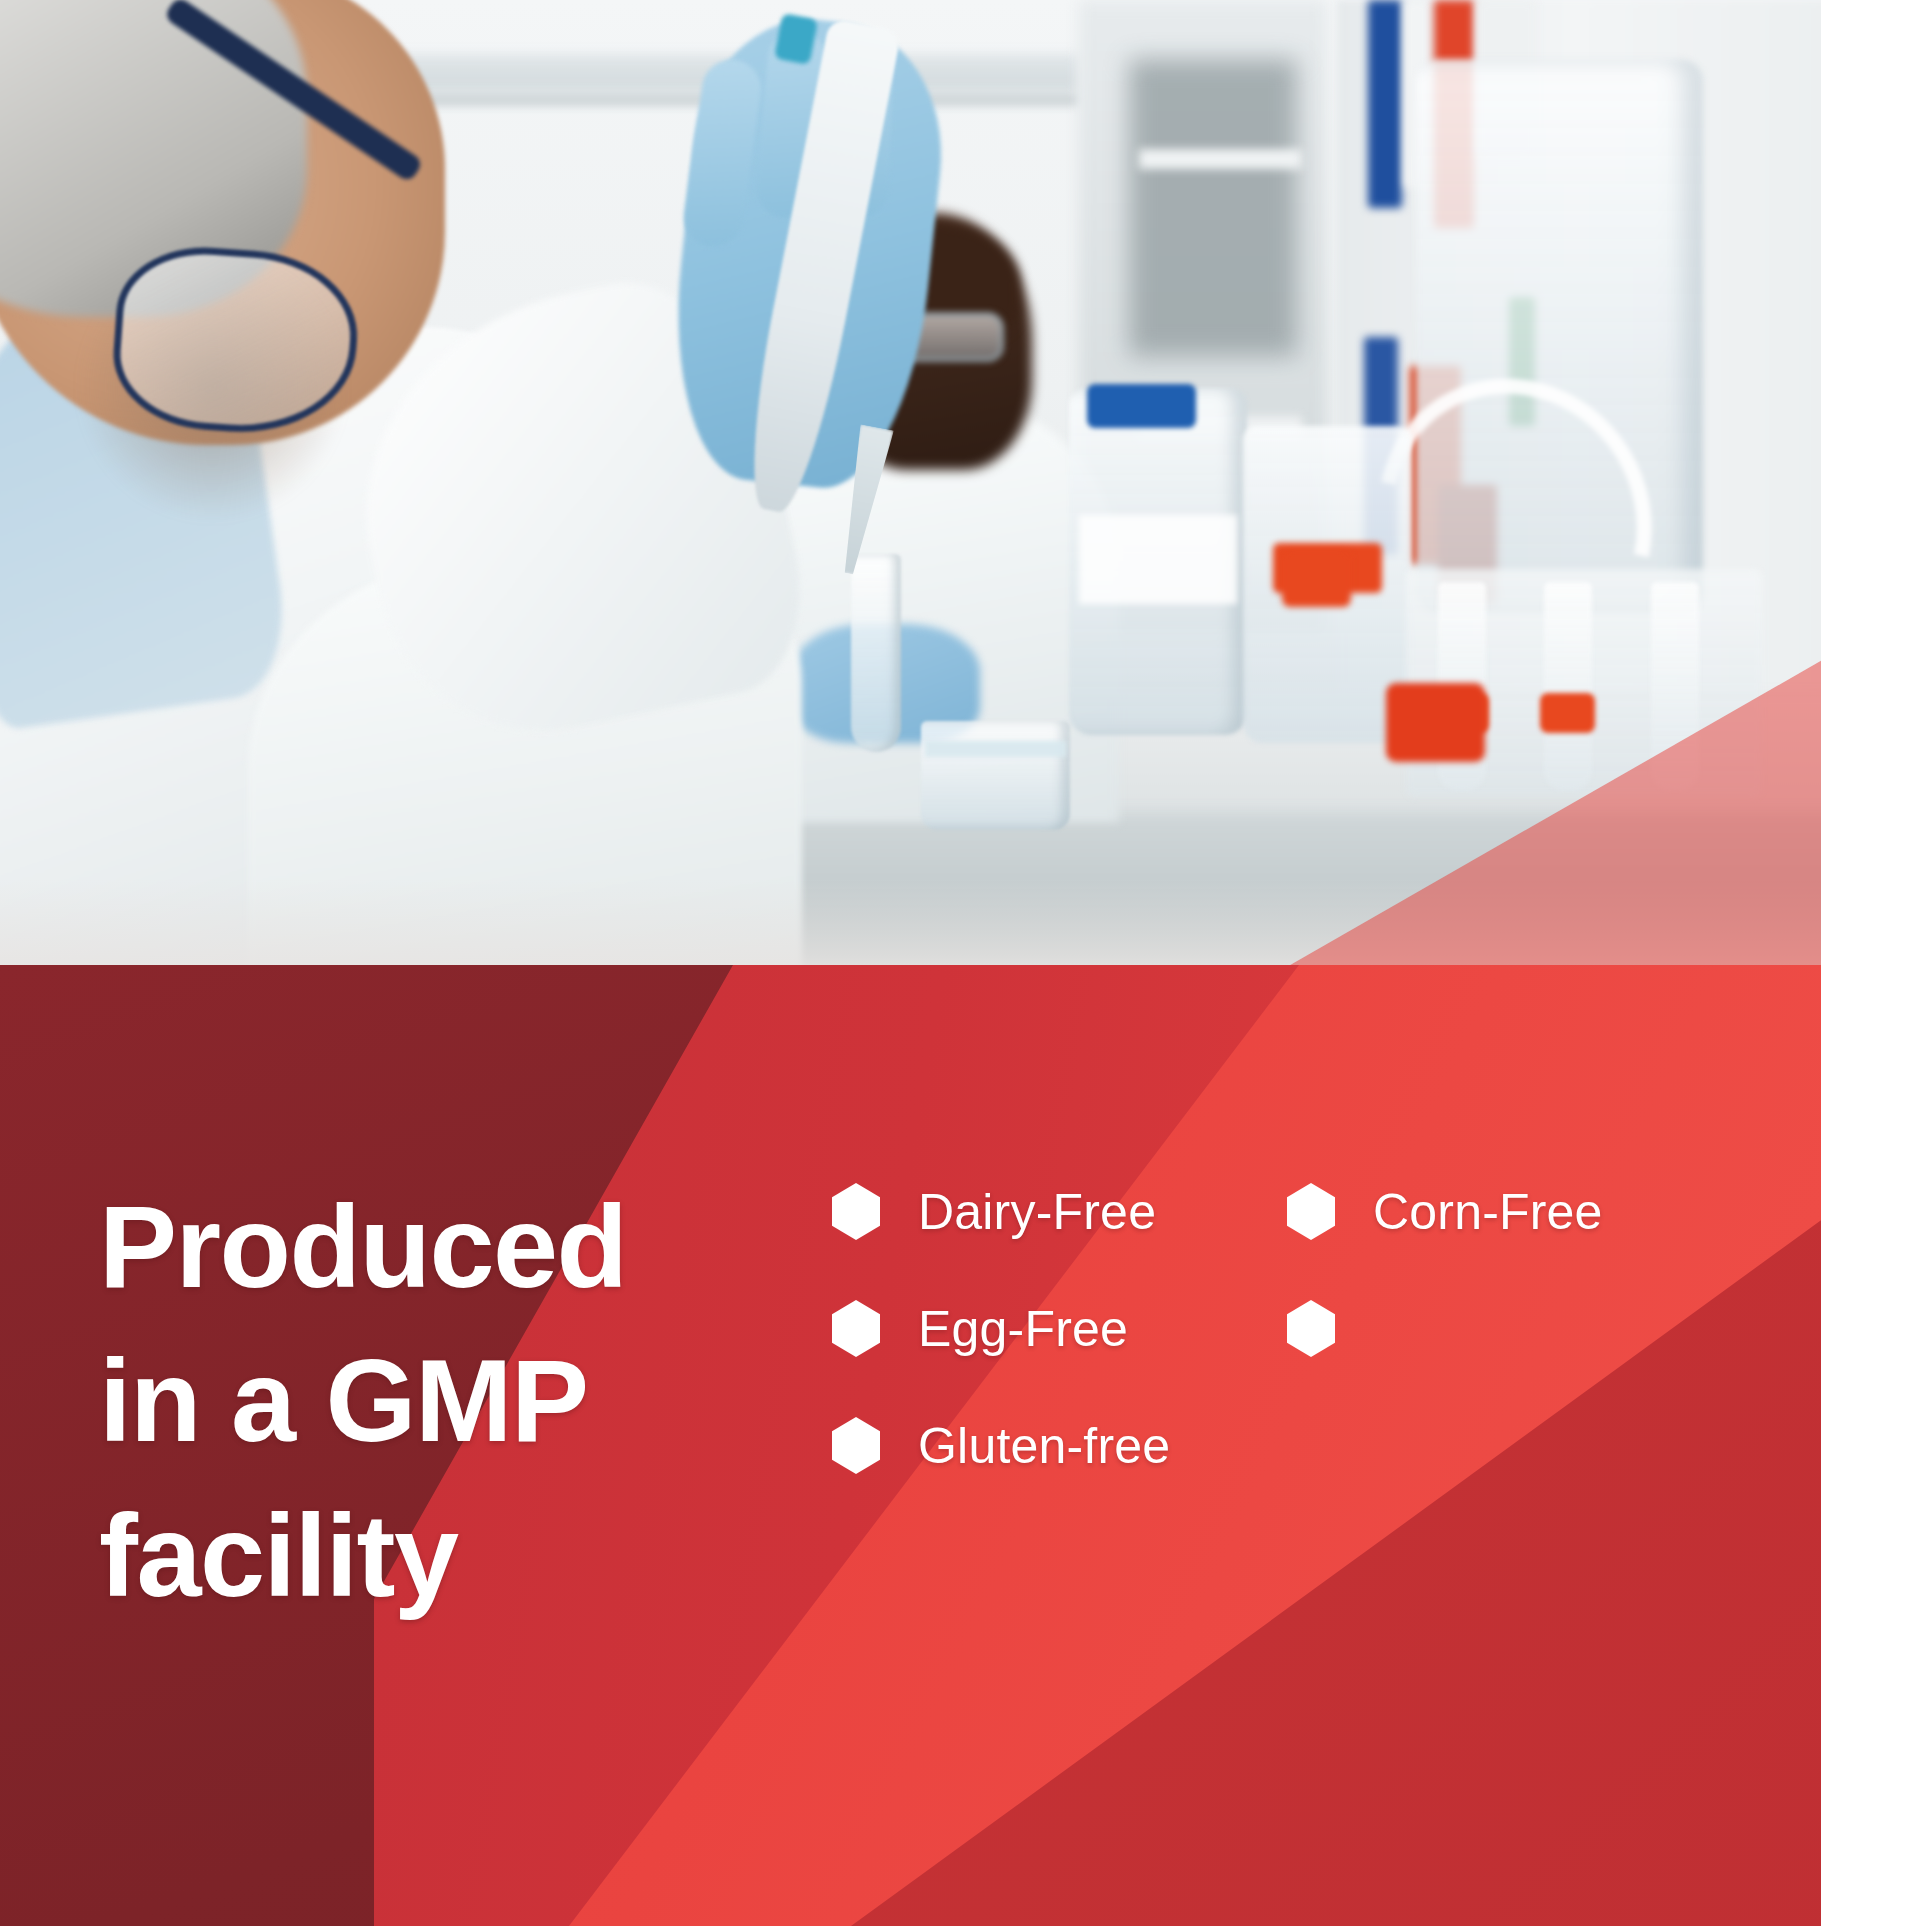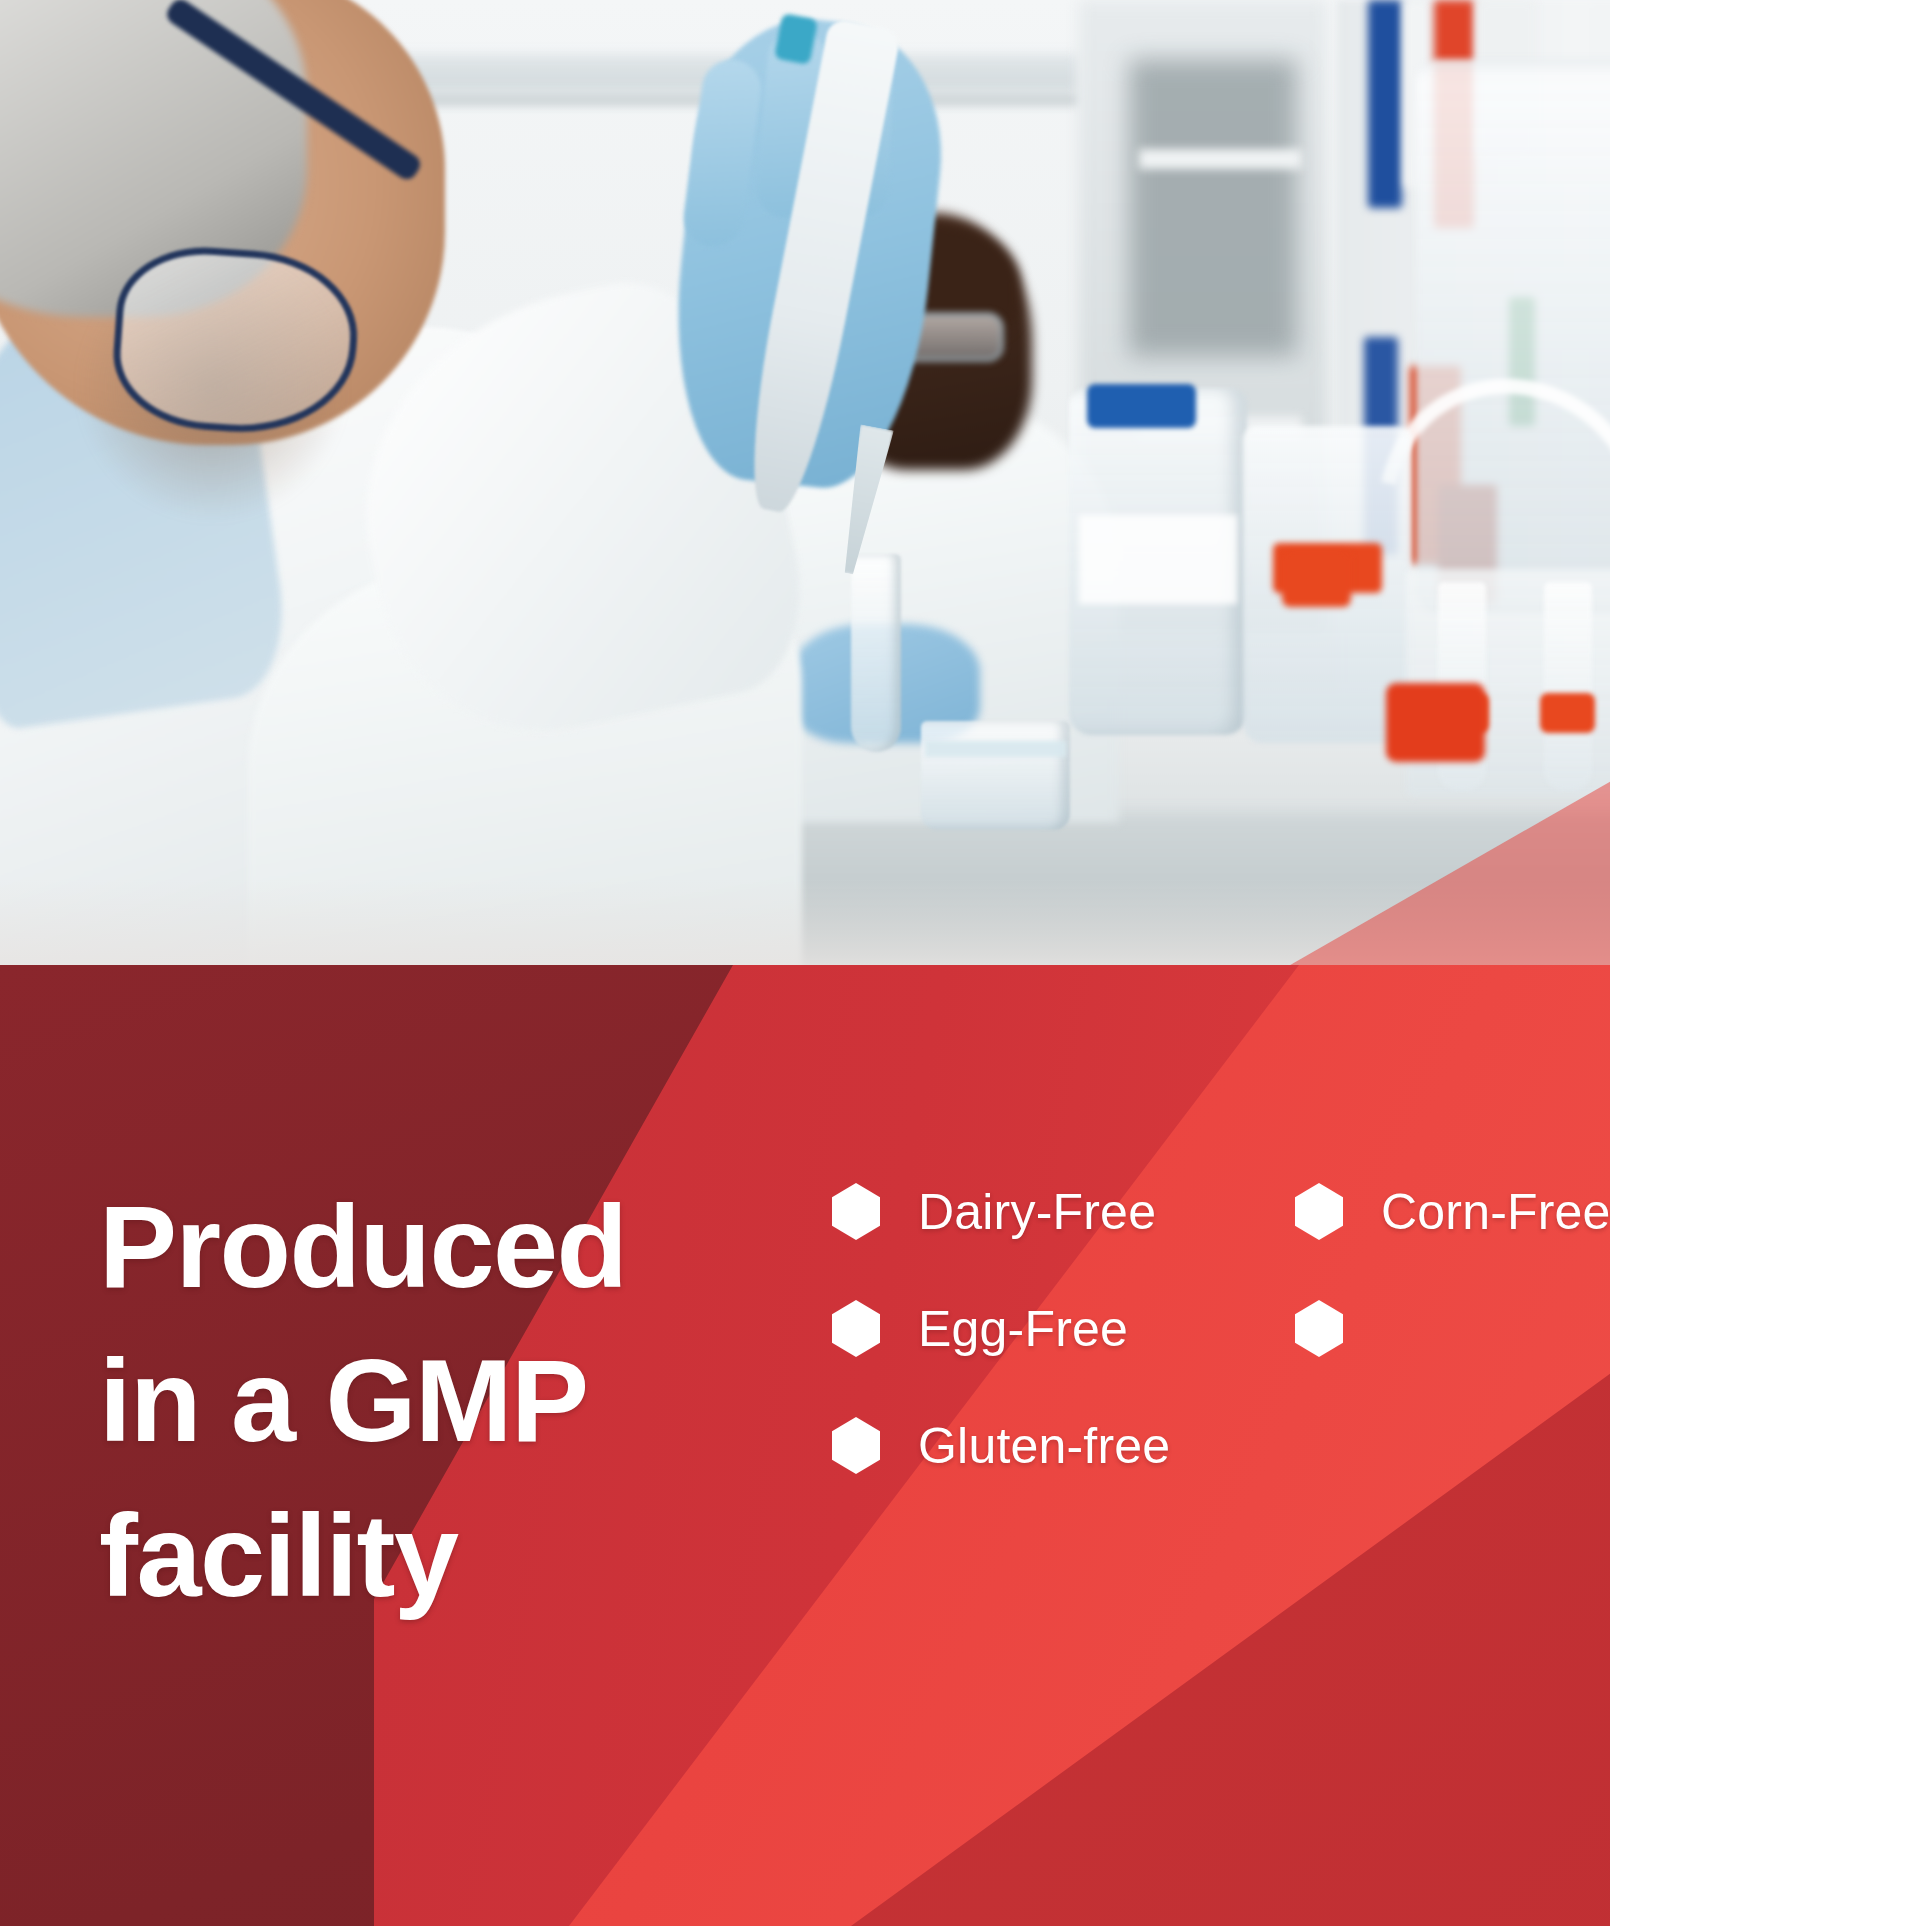--- a/index.html
+++ b/index.html
@@ -1,22 +1,23 @@
 <!DOCTYPE html>
 <html><head>
 <meta charset="utf-8">
 <style>
   html,body{margin:0;padding:0;background:#fff;}
   body{font-family:"Liberation Sans","DejaVu Sans",sans-serif;}
 
   #poster{
     position:relative;
-    width:1610px;height:1927px;
+    width:1806px;height:1927px;
     overflow:hidden;
     background:#ffffff;
+    padding-left:15px;
   }
 
   
   .photo{
     position:absolute;left:0;top:0;width:1927px;height:968px;
     overflow:hidden;
     background:#dfe6e9;
   }
   .photo-canvas{position:absolute;inset:0;}
 
@@ -314,21 +315,21 @@
     font-size:117px;
     line-height:1.32;
     font-weight:bold;
     letter-spacing:-1.5px;
     text-shadow:0 2px 5px rgba(80,16,20,.35);
     white-space:pre-line;
   }
 
   .feature-cols{
     position:absolute;left:832px;top:1153px;
-    display:flex;gap:8px;
+    display:flex;gap:0;
   }
   .fcol{display:flex;flex-direction:column;}
   .fcol.left{width:455px;}
   .fcol.right{width:594px;}
 
   .fitem{
     display:flex;align-items:center;
     height:117px;
   }
   .hexicon{

